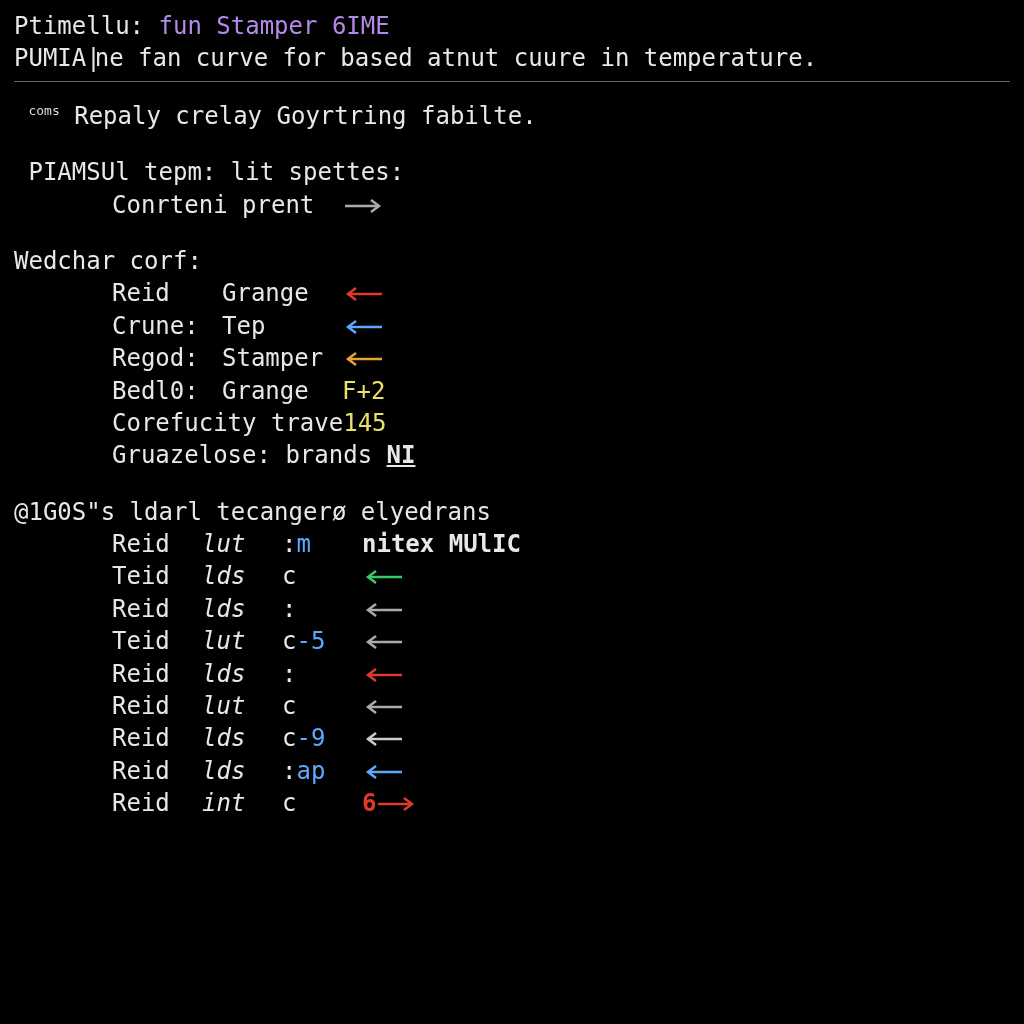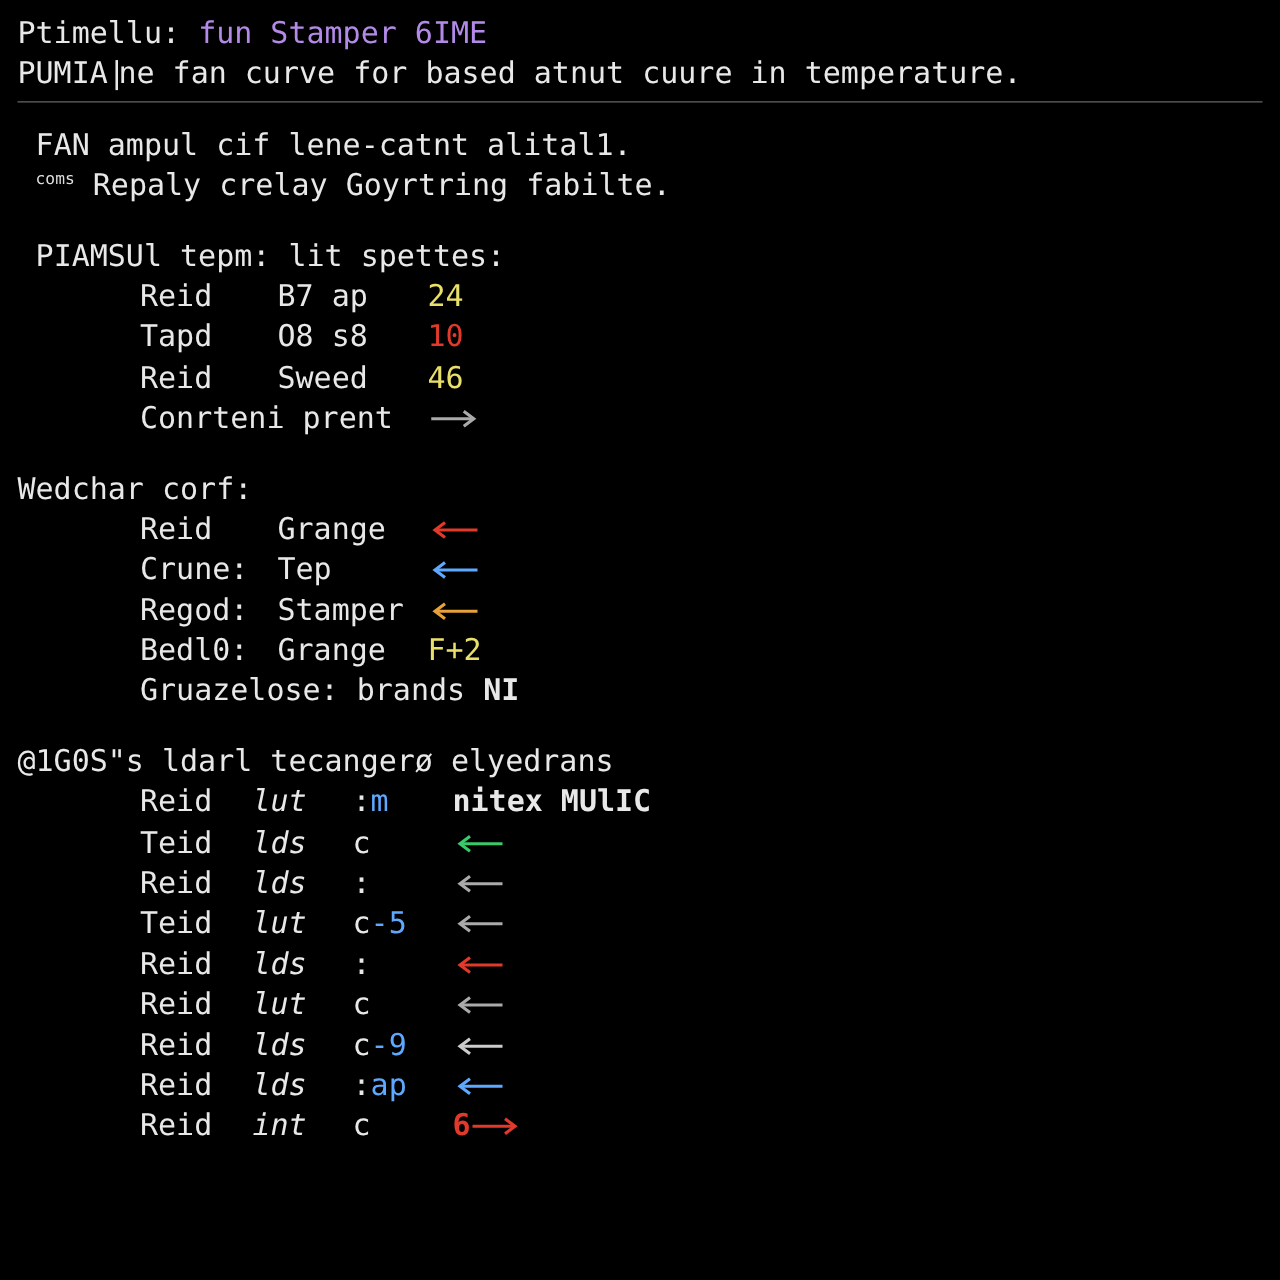--- a/index.html
+++ b/index.html
@@ -53,31 +53,25 @@
 </style>
 </head>
 <body>
 
 <div class="term">
 
   <div class="hdr"><span>Ptimellu:</span> <span class="c-purple">fun Stamper 6IME</span></div>
   <div class="hdr"><span>PUMIA</span><span class="c-white" style="letter-spacing:-6px;">|</span><span>ne fan curve for based atnut cuure in temperature.</span></div>
   <hr class="hr">
 
-  <div class="row"> <span>FAN ampul cif lene-catnt alital1.</span></div>
   <div class="row"> <span class="sup">coms</span><span> Repaly crelay Goyrtring fabilte.</span></div>
 
   <div class="blank"></div>
 
   <div class="row"> <span>PIAMSUl tepm: lit spettes:</span></div>
-  <div id="sec1-rows">
-      <div class="row indent1"><span class="col1">Reid</span><span class="col2">B7 ap</span><span class="c-yellow">24</span></div>
-      <div class="row indent1"><span class="col1">Tapd</span><span class="col2">O8 s8</span><span class="c-red">10</span></div>
-      <div class="row indent1"><span class="col1">Reid</span><span class="col2">Sweed</span><span class="c-yellow">46</span></div>
-    </div>
   <div class="row indent1"><span>Conrteni prent</span>  <span id="sec1-footer-arrow"><svg class="arrow" width="42" height="18">
           <line x1="2" y1="9" x2="36" y2="9" stroke="#aaa" stroke-width="2.5"></line>
           <polyline points="28,3 36,9 28,15" fill="none" stroke="#aaa" stroke-width="2.5"></polyline>
         </svg></span></div>
 
   <div class="blank"></div>
 
   <div class="row"><span>Wedchar corf:</span></div>
   <div id="sec2-rows">
       <div class="row indent1"><span class="col1">Reid</span><span class="col2">Grange</span><span><svg class="arrow" width="42" height="18">
@@ -87,21 +81,22 @@
       <div class="row indent1"><span class="col1">Crune:</span><span class="col2">Tep</span><span><svg class="arrow" width="42" height="18">
             <line x1="6" y1="9" x2="40" y2="9" stroke="#5ea9ff" stroke-width="2.5"></line>
             <polyline points="14,3 6,9 14,15" fill="none" stroke="#5ea9ff" stroke-width="2.5"></polyline>
           </svg></span></div>
       <div class="row indent1"><span class="col1">Regod:</span><span class="col2">Stamper</span><span><svg class="arrow" width="42" height="18">
             <line x1="6" y1="9" x2="40" y2="9" stroke="#e8a13a" stroke-width="2.5"></line>
             <polyline points="14,3 6,9 14,15" fill="none" stroke="#e8a13a" stroke-width="2.5"></polyline>
           </svg></span></div>
       <div class="row indent1"><span class="col1">Bedl0:</span><span class="col2">Grange</span><span class="c-yellow">F+2</span></div>
     </div>
-  <div class="row indent1"><span>Gruazelose: brands </span><span class="c-white" style="font-weight:bold;">NI</span></div>
+  <div class="row indent1"><span>Corefucity trave</span><span class="c-yellow">145</span></div>
+  <div class="row indent1"><span>Gruazelose: brands </span><span class="c-white" style="font-weight:bold;text-decoration:underline;">NI</span></div>
 
   <div class="blank"></div>
 
   <div class="row"><span>@1G0S"s ldarl tecangerø elyedrans</span></div>
   <div class="row indent1"><span class="tcol1">Reid</span><span class="tcol2">lut</span><span class="tcol3"><span>:</span><span class="c-blue">m</span></span><span class="tcol4">nitex MUlIC</span></div>
   <div id="sec3-rows">
       <div class="row indent1"><span class="tcol1">Teid</span><span class="tcol2">lds</span><span class="tcol3"><span>c</span></span><span class="tcol4"><span><svg class="arrow" width="42" height="18">
               <line x1="6" y1="9" x2="40" y2="9" stroke="#38c96b" stroke-width="2.5"></line>
               <polyline points="14,3 6,9 14,15" fill="none" stroke="#38c96b" stroke-width="2.5"></polyline>
             </svg></span></span></div>

